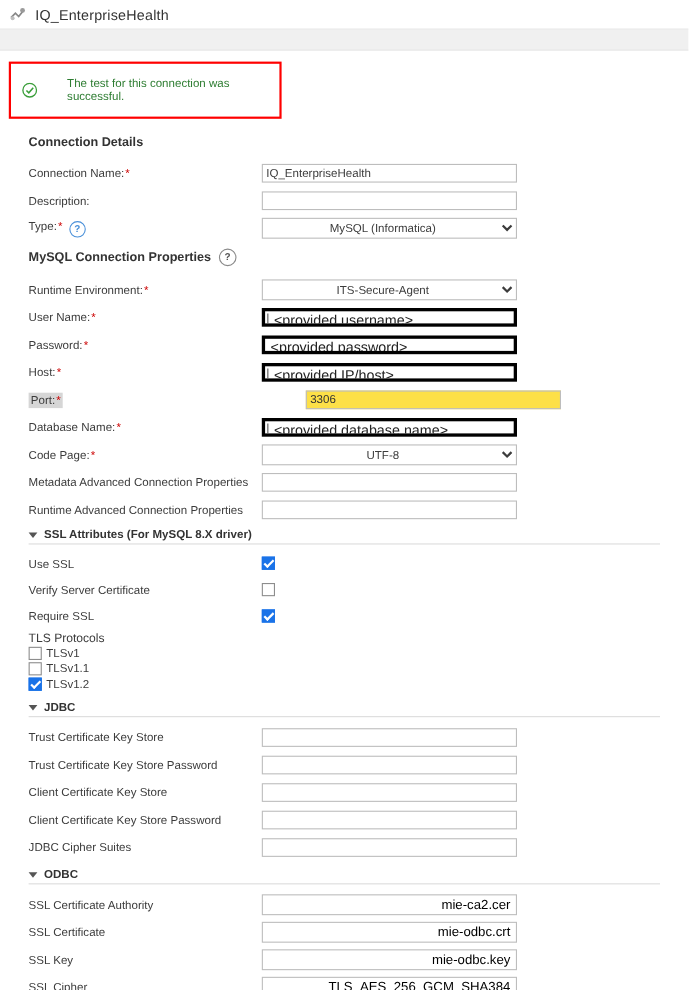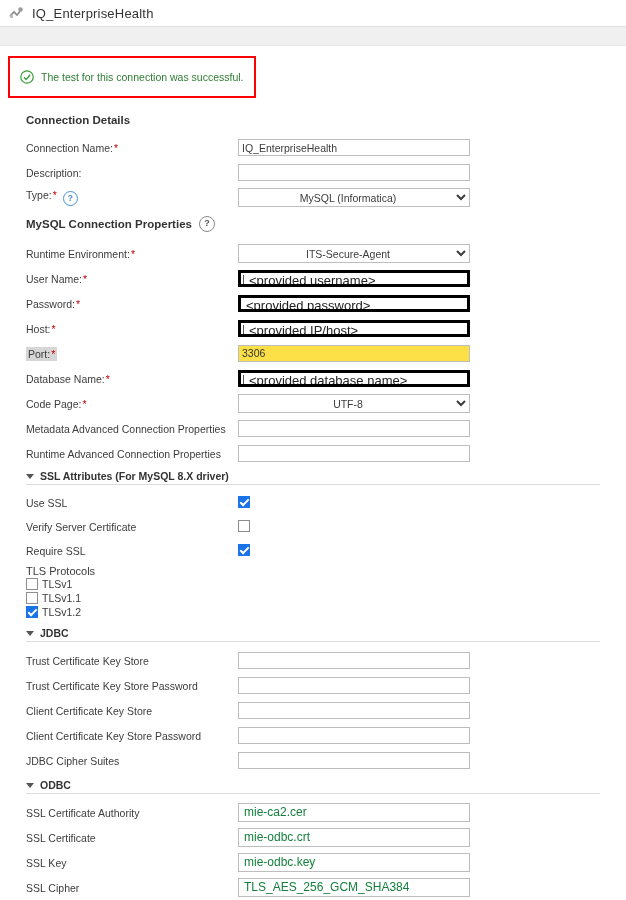--- a/index.html
+++ b/index.html
@@ -58,20 +58,21 @@
   }
   .banner {
     position: relative;
     width: 248px;
     box-sizing: border-box;
     border: 2px solid #ff0000;
     background: #ffffff;
     padding: 12px 8px 12px 10px;
     display: flex;
     align-items: center;
+    gap: 20px;
   }
   .banner .check {
     width: 14px;
     height: 14px;
     flex: none;
     margin-right: 7px;
   }
   .banner .msg {
     color: #2e7d32;
     font-size: 10.5px;
@@ -189,21 +190,21 @@
   }
 
   
   .lbl.sel {
     background: #d6d6d6;
     display: inline-block;
     width: auto;
     padding: 1px 2px;
     margin-right: 0;
   }
-  .lbl-sel-wrap { width: 212px; flex: none; }
+  .lbl-sel-wrap { width: 252px; flex: none; }
 
   .port-field {
     width: 232px;
     height: 17px;
     box-sizing: border-box;
     border: 1px solid #bdbdbd;
     background: #fde047;
     font-size: 10.5px;
     color: #333;
     padding: 0 3px;
@@ -276,23 +277,24 @@
   .rowtall { height: 25px; }
   .rowsm { height: 24px; }
 
   .val-field {
     width: 232px;
     height: 19px;
     box-sizing: border-box;
     border: 1px solid #bdbdbd;
     background: #ffffff;
     font-size: 12px;
-    color: #15803d;
+    color: #000000;
     padding: 0 5px;
     line-height: 17px;
+    text-align: right;
   }
 </style>
 </head>
 <body>
 
 <div class="page">
 
   <div class="titlebar">
     <span class="conn-icon">
       <svg width="16" height="16" viewBox="0 0 16 16">

